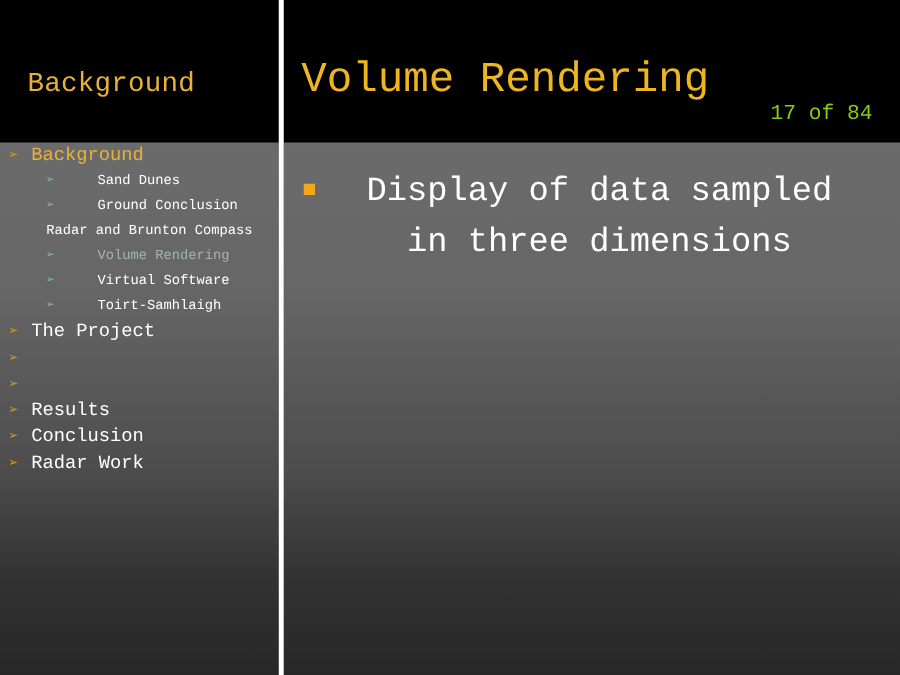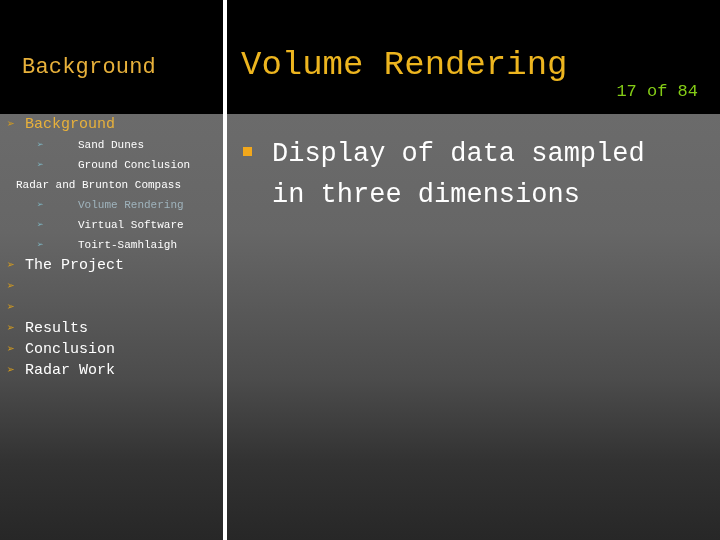--- a/index.html
+++ b/index.html
@@ -139,20 +139,21 @@
   }
   .lvl2.current { color: #9FB3BC; }
 
   
   .lvl2-cont {
     height: 20px;
     padding-left: 16px;
     font-size: 11px;
     line-height: 20px;
     color: #ffffff;
+    text-align: center;
   }
 
   
   .content {
     position: absolute;
     left: 227px; top: 114px;
     width: 493px; height: 426px;
   }
   .content-bullet-row {
     position: absolute;
@@ -167,20 +168,21 @@
     width: 9px;
     height: 9px;
     background: #F2A81C;
   }
   .content-text {
     margin: 0;
     padding: 0 10px 0 45px;
     font-size: 27px;
     line-height: 41px;
     color: #ffffff;
+    text-align: center;
   }
 </style>
 </head>
 <body>
 
 <div id="slide">
 
   <div class="header-band">
     <div class="header-left">
       <div class="section-label">Background</div>

